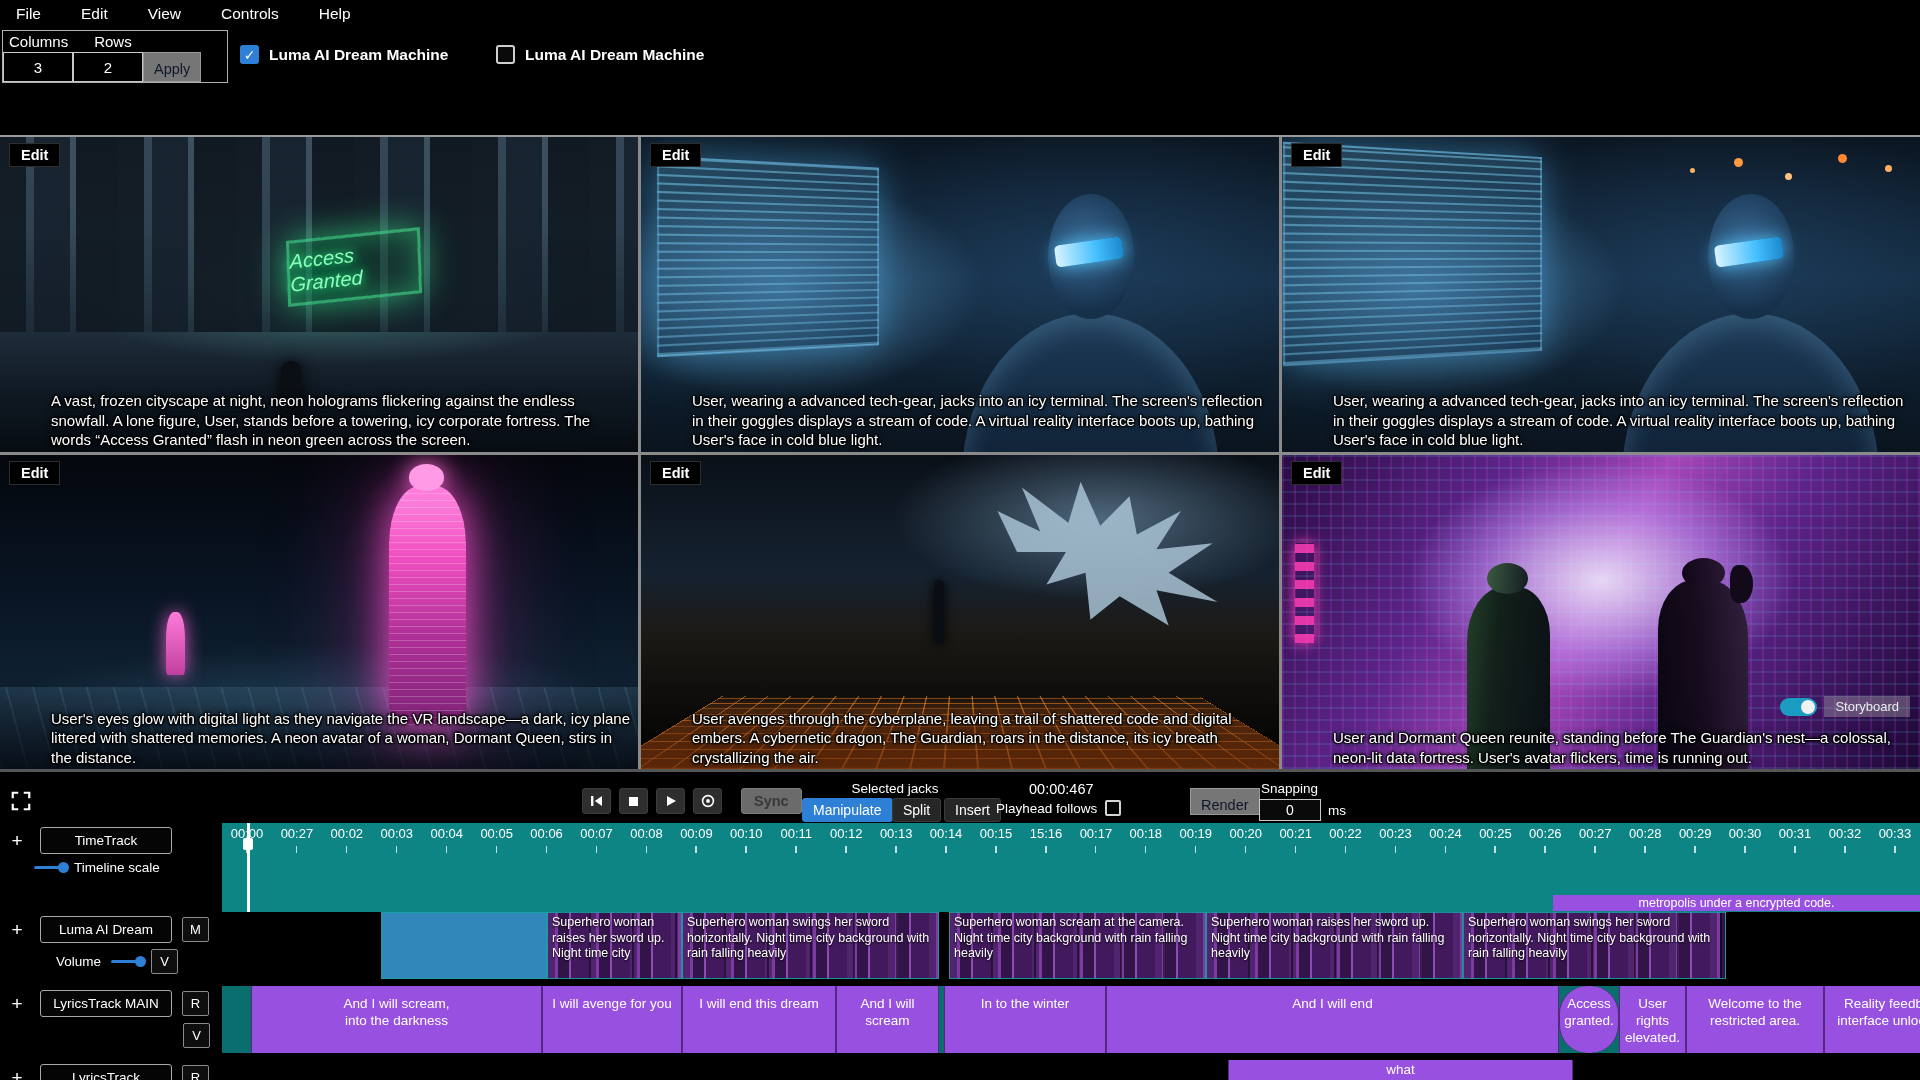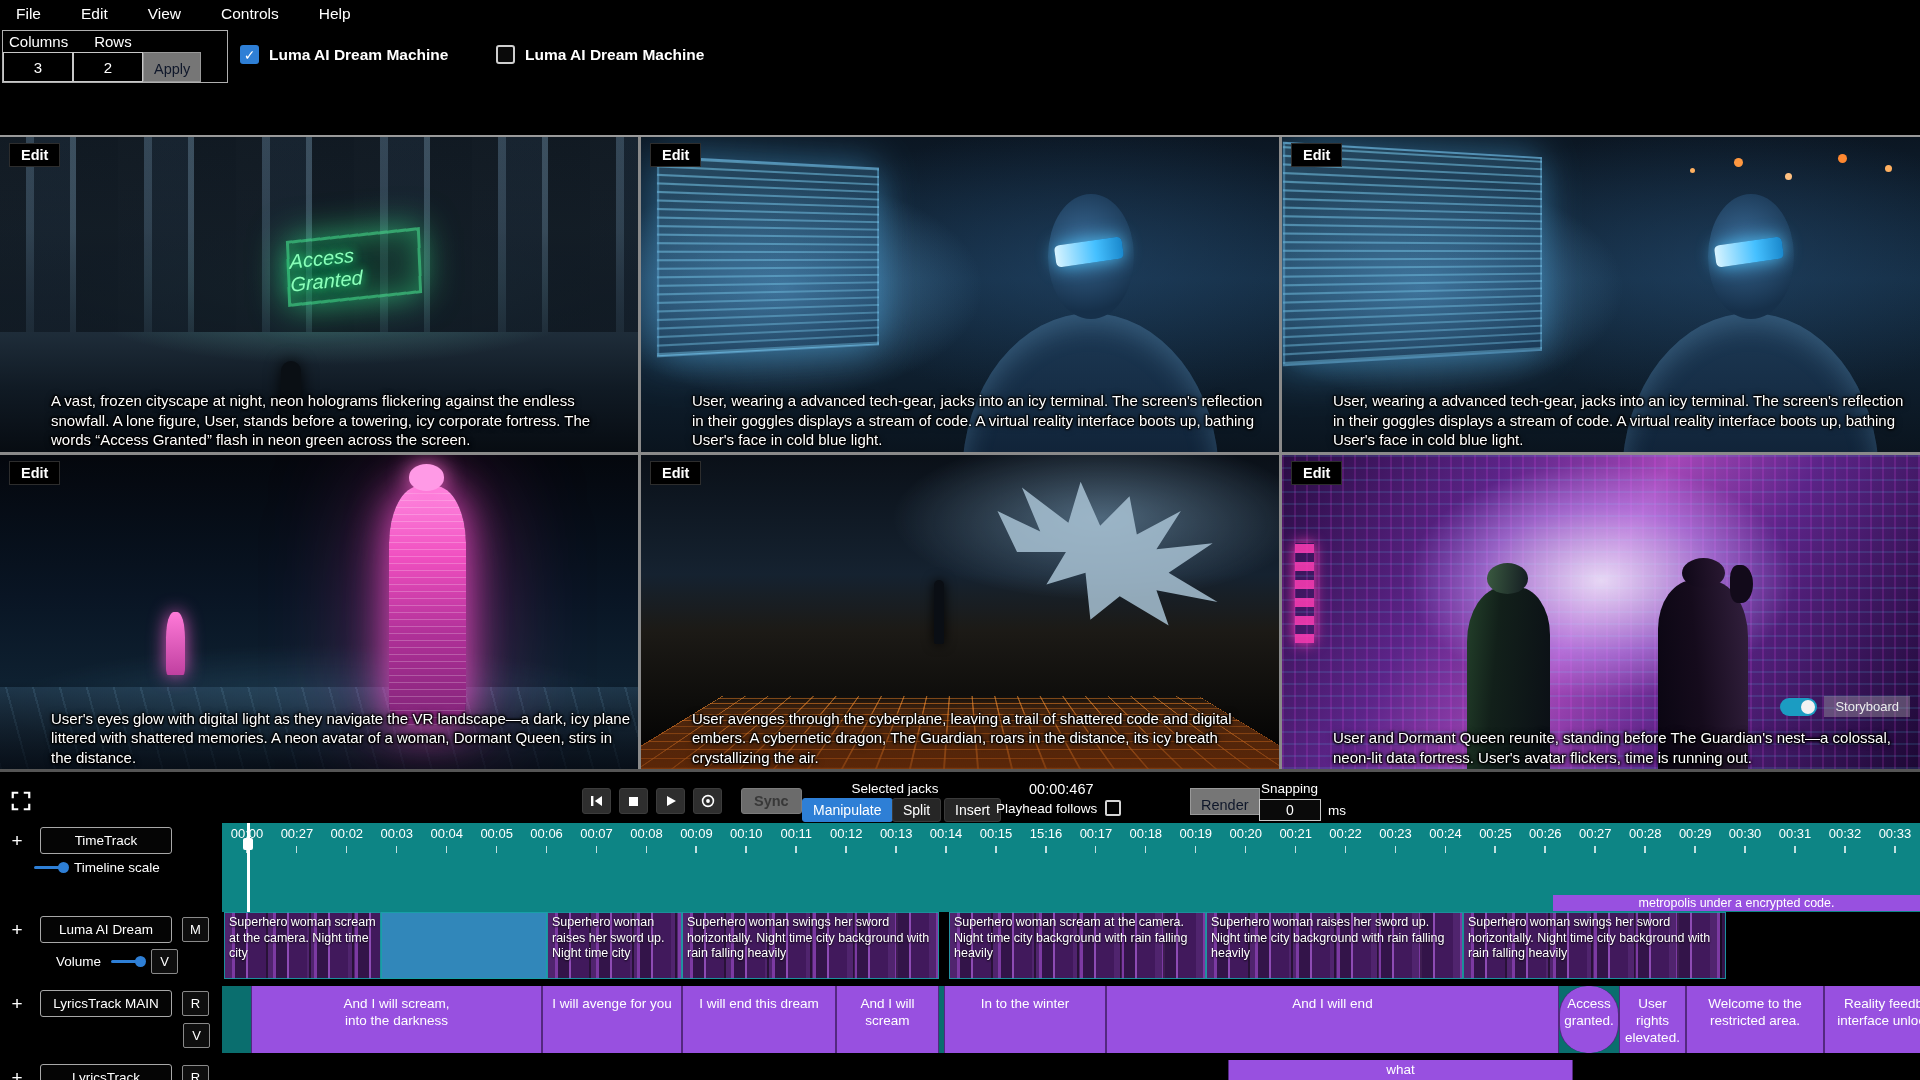--- a/index.html
+++ b/index.html
@@ -497,23 +497,20 @@
             <span class="tick">00:32</span>
             <span class="tick">00:33</span>
           </div>
         <div class="ruler-ticks"></div>
         <div class="partial-clip">metropolis under a encrypted code.</div>
         <div class="playhead"></div>
       </div>
 
       <div class="video-row">
 
-      <div class="vclip kind-thumb" style="left: 2px; width: 157px;">
-            <span class="vtext">Superhero woman scream at the camera. Night time city</span>
-          </div>
           <div class="vclip kind-plain" style="left: 159px; width: 166px;">
             <span class="vtext"></span>
           </div>
           <div class="vclip kind-thumb" style="left: 325px; width: 135px;">
             <span class="vtext">Superhero woman raises her sword up. Night time city</span>
           </div>
           <div class="vclip kind-thumb" style="left: 460px; width: 257px;">
             <span class="vtext">Superhero woman swings her sword horizontally. Night time city background with rain falling heavily</span>
           </div>
           <div class="vclip kind-thumb" style="left: 727px; width: 257px;">

